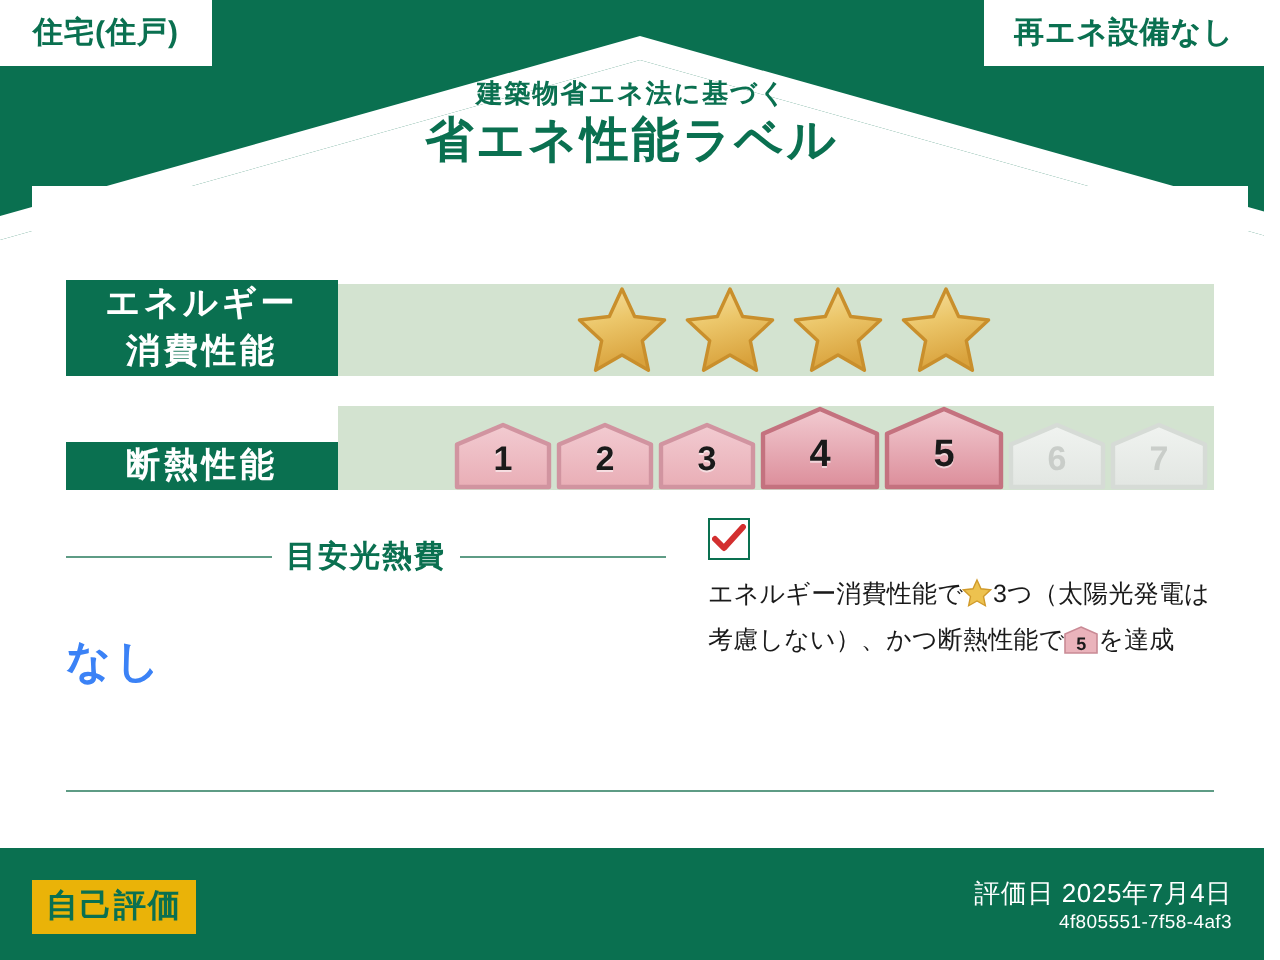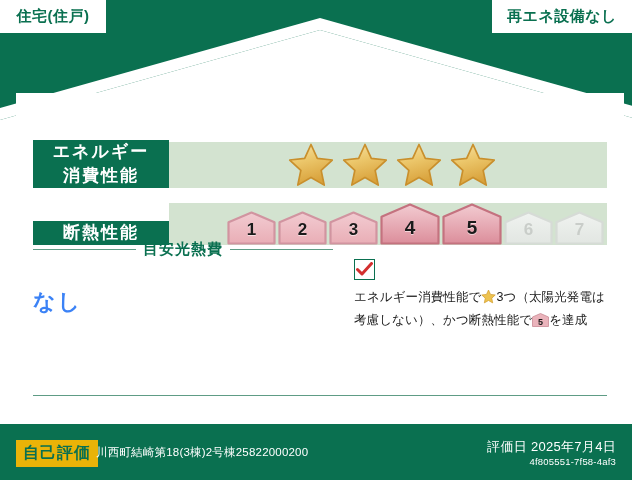--- a/index.html
+++ b/index.html
@@ -88,21 +88,21 @@
     font-weight: bold; color: #1a1a1a;
     text-shadow: 0 1px 0 rgba(255,255,255,.55);
   }
   .badge svg { position: absolute; left: 0; top: 0; }
   .badge span { position: relative; z-index: 2; }
   .badge.small { width: 49px; height: 34px; font-size: 17px; padding-bottom: 5px; }
   .badge.large { width: 60px; height: 42px; font-size: 19px; padding-bottom: 6px; }
   .badge.off   { color: #c9cdc9; text-shadow: none; }
 
   
-  #cost-block { position: absolute; left: 17px; top: 147px; width: 300px; }
+  #cost-block { position: absolute; left: 17px; top: 176px; width: 300px; }
   #cost-heading {
     display: flex; align-items: center; gap: 7px;
     color: #0a7050; font-weight: bold; font-size: 15px; letter-spacing: 1px;
     justify-content: center;
   }
   #cost-heading .rule { flex: 1 1 auto; height: 1px; background: #5e9c85; }
   #cost-value {
     margin-top: 28px; text-align: left;
     font-size: 22px; font-weight: bold; color: #3b82f6; letter-spacing: 2px;
   }
@@ -161,20 +161,24 @@
 <div id="label-root">
 
   <svg id="house-shape" viewBox="0 0 640 480" preserveAspectRatio="none" aria-hidden="true">
     <polygon points="320,18 640,108 640,120 320,30 0,120 0,108" fill="#ffffff"></polygon>
     <polygon points="320,30 640,120 640,424 0,424 0,120" fill="#ffffff"></polygon>
   </svg>
 
   <div class="corner-tag" id="tag-housing">住宅(住戸)</div>
   <div class="corner-tag" id="tag-renewable">再エネ設備なし</div>
 
+  <div id="title-block">
+    <div id="title-sub">建築物省エネ法に基づく</div>
+    <div id="title-main">省エネ性能ラベル</div>
+  </div>
 
   <div id="card">
 
     <div class="perf-row" id="row-energy">
       <div class="row-key">
         <span>エネルギー</span>
         <span>消費性能</span>
       </div>
       <div class="row-val">
         <div id="energy-stars">
@@ -344,21 +348,20 @@
           <span>5</span>
         </span><span>を達成</span>
       </div>
     </div>
 
     <div id="bottom-rule"></div>
   </div>
 
   <div id="footer">
     <div id="self-eval-tag">自己評価</div>
-    <div id="building-name">川西町結崎第18(3棟)2号棟25822000200</div>
     <div id="eval-date">
       <span>評価日</span>
       <span>2025年7月4日</span>
     </div>
     <div id="eval-id">4f805551-7f58-4af3</div>
   </div>
 
 </div>
 
 </body></html>

